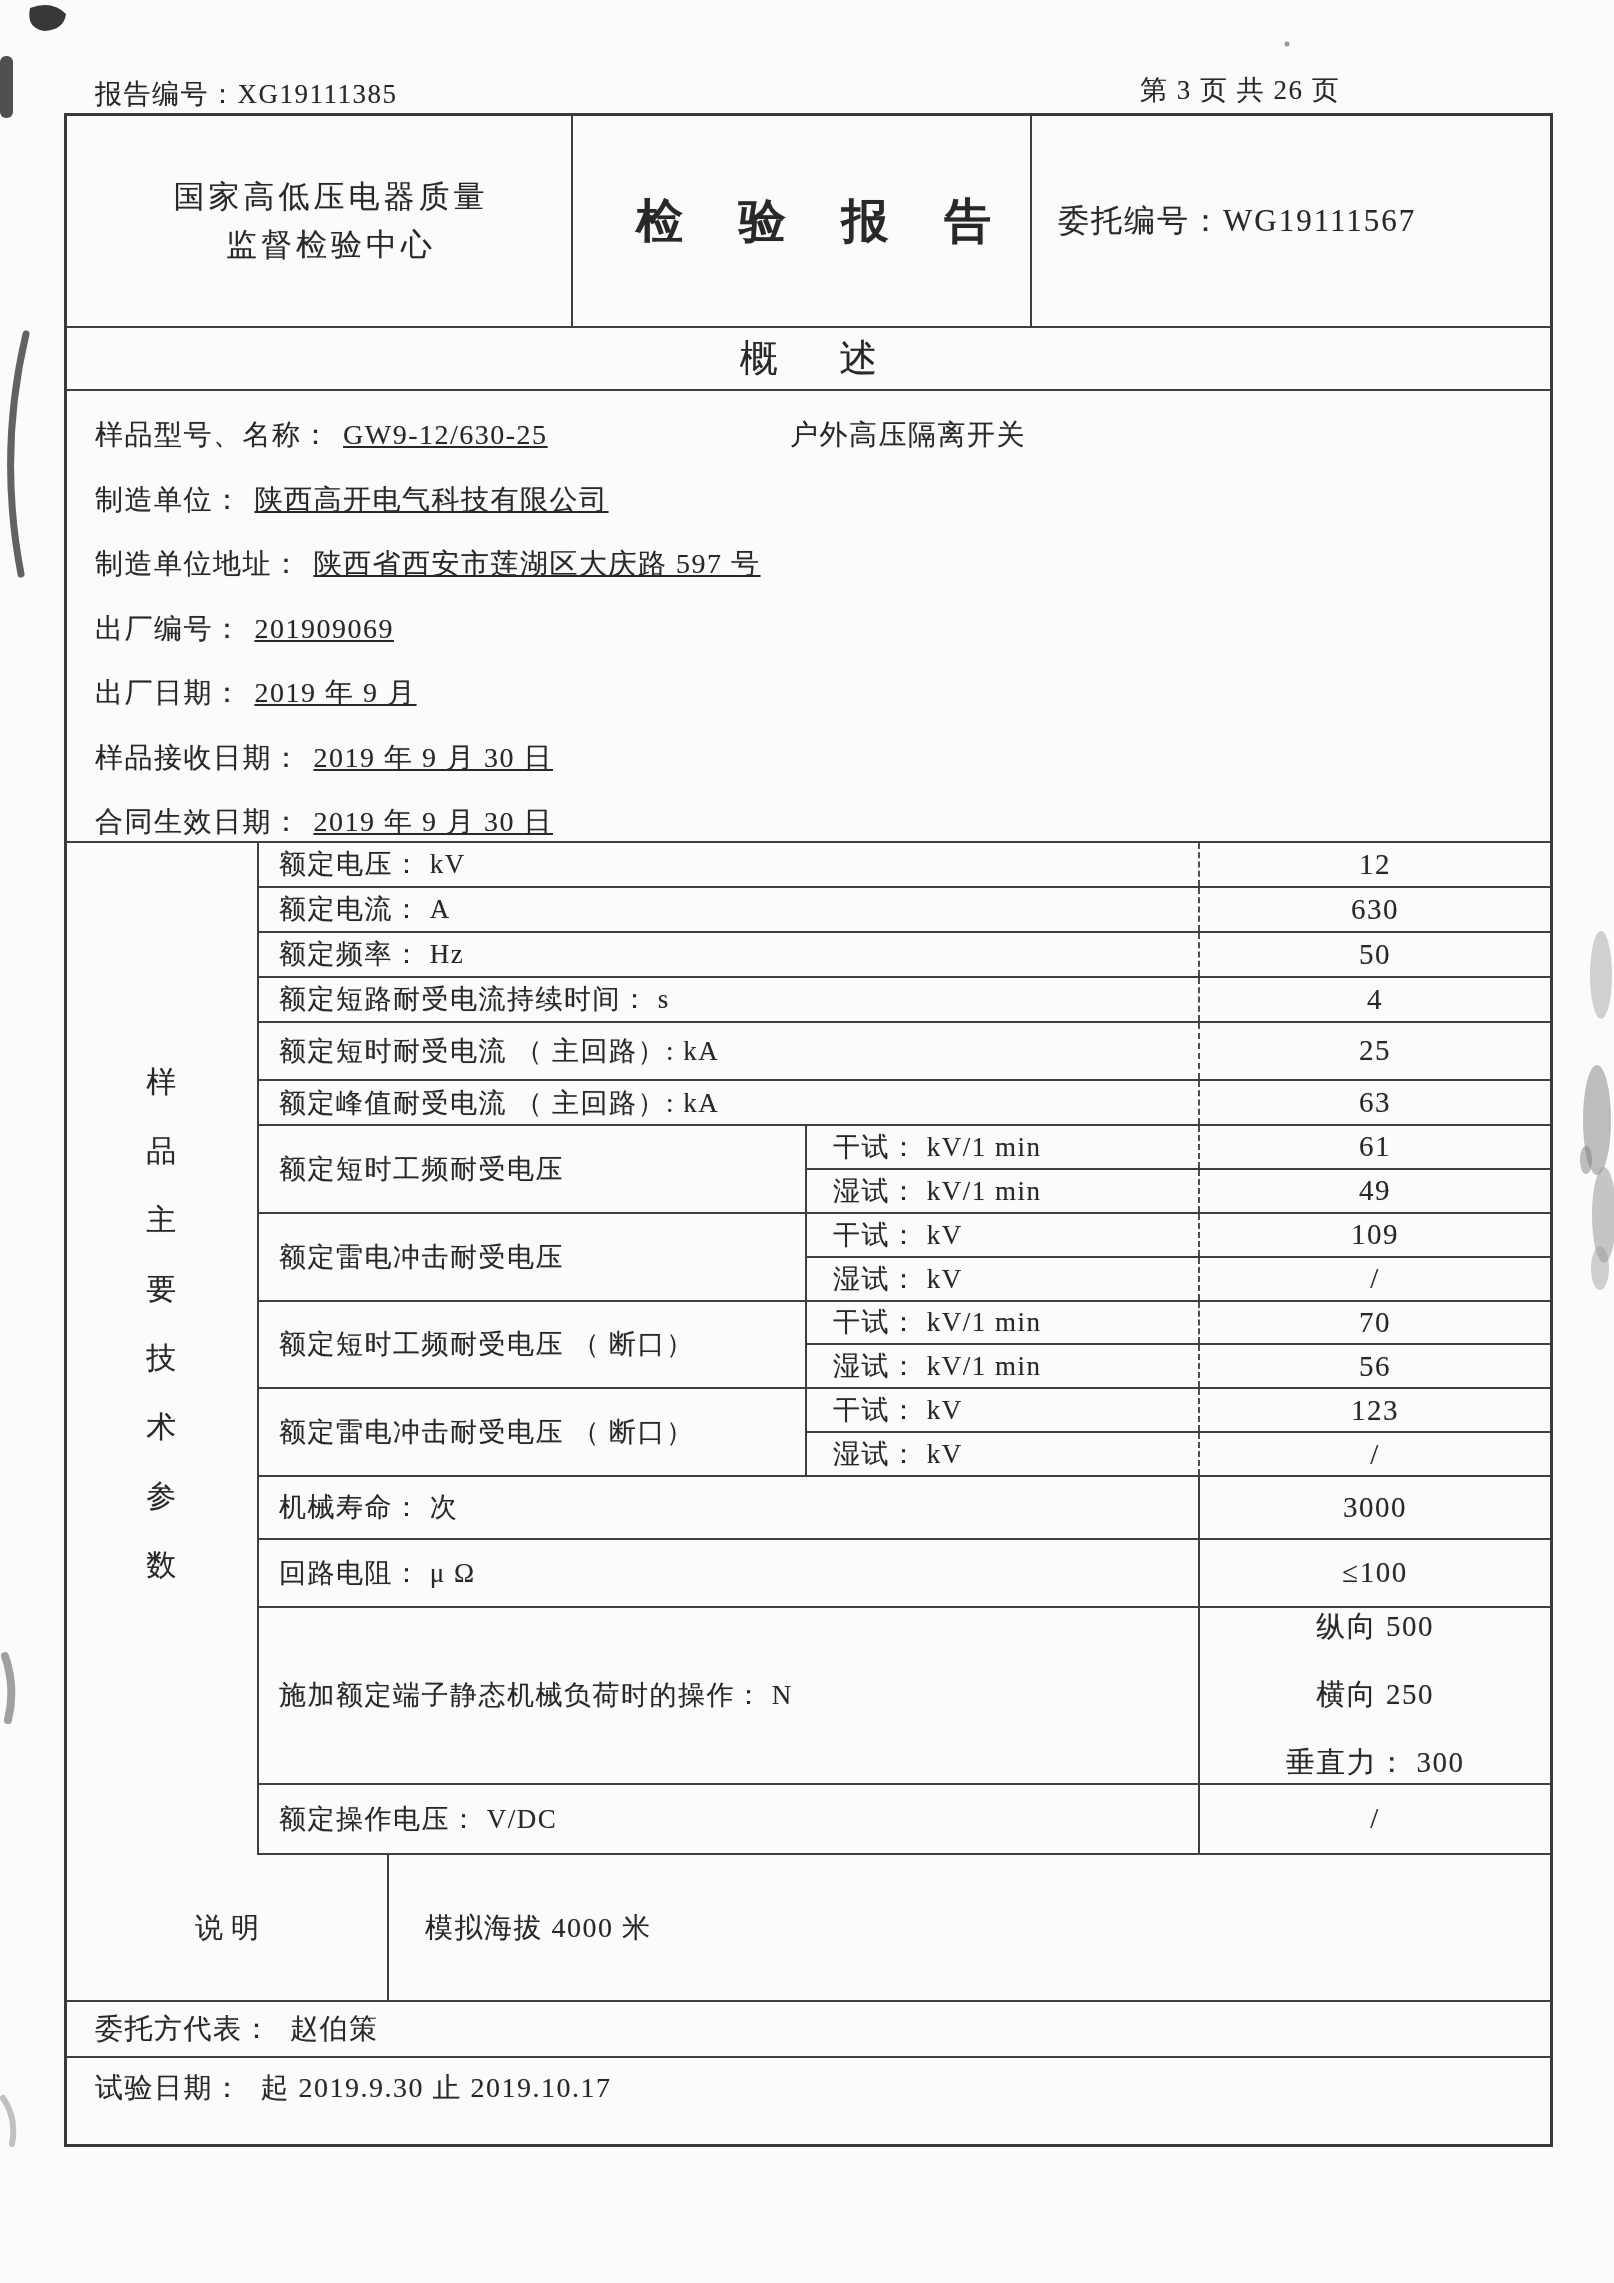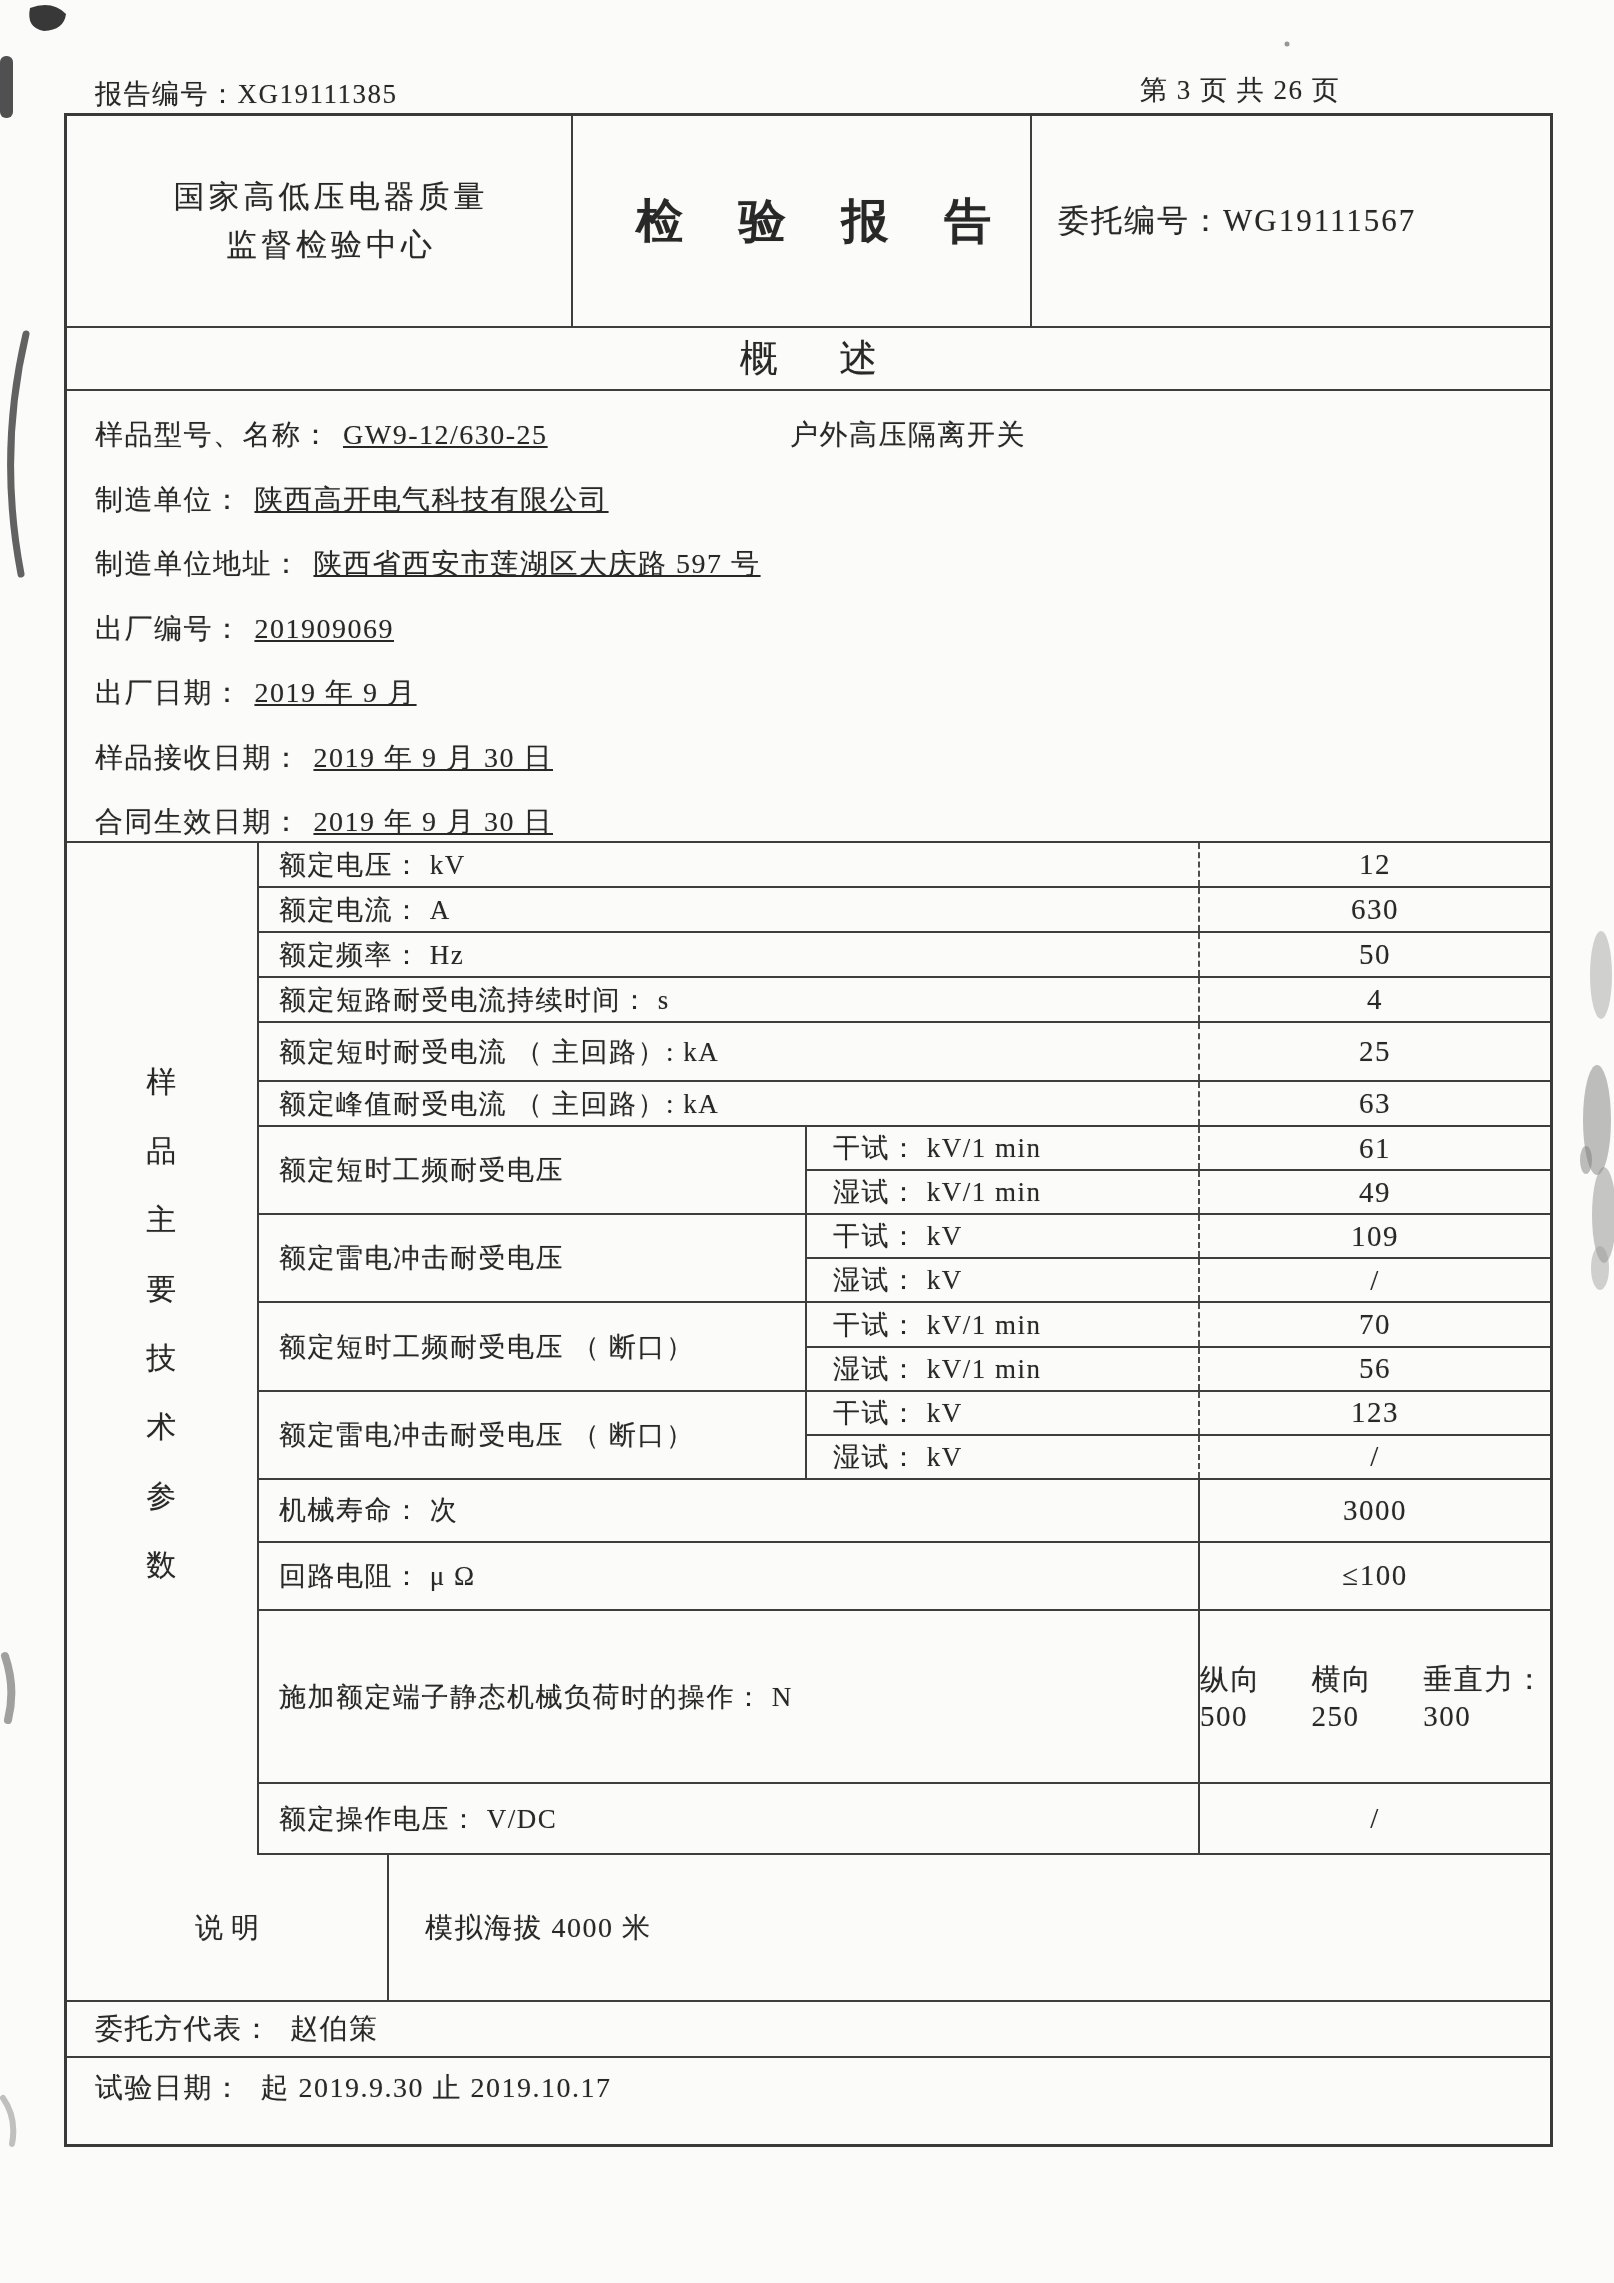--- a/index.html
+++ b/index.html
@@ -57,21 +57,21 @@
   .p-name { flex:1; display:flex; align-items:center; padding-left:20px; font-size:27px; }
   .p-val  { width:352px; display:flex; align-items:center; justify-content:center; font-size:29px; }
   .dashed .p-val { border-left:2px dashed #4e4e4e; }
   .solid  .p-val { border-left:2px solid #3e3e3e; }
   .p-row-split { display:flex; }
   .p-split-name { width:548px; border-right:2px solid #3e3e3e; display:flex; align-items:center;
                   padding-left:20px; font-size:27px; }
   .p-sub-stack { flex:1; display:flex; flex-direction:column; }
   .p-sub { flex:1; display:flex; }
   .p-cond { flex:1; display:flex; align-items:center; padding-left:26px; font-size:27px; }
-  .p-val-lines { width:352px; border-left:2px solid #3e3e3e; display:flex; flex-direction:row;
+  .p-val-lines { width:352px; border-left:2px solid #3e3e3e; display:flex; flex-direction:column;
                  align-items:center; justify-content:center; gap:28px; font-size:29px; }
 
   
   .remark { height:147px; display:flex; }
   .remark-label { width:322px; border-right:2px solid #3e3e3e; display:flex; align-items:center;
                   justify-content:center; font-size:28px; letter-spacing:8px; text-indent:8px; }
   .remark-body  { flex:1; display:flex; align-items:center; padding-left:36px; font-size:28px; }
 
   
   .f-row { display:flex; align-items:center; padding-left:28px; font-size:28px; }

